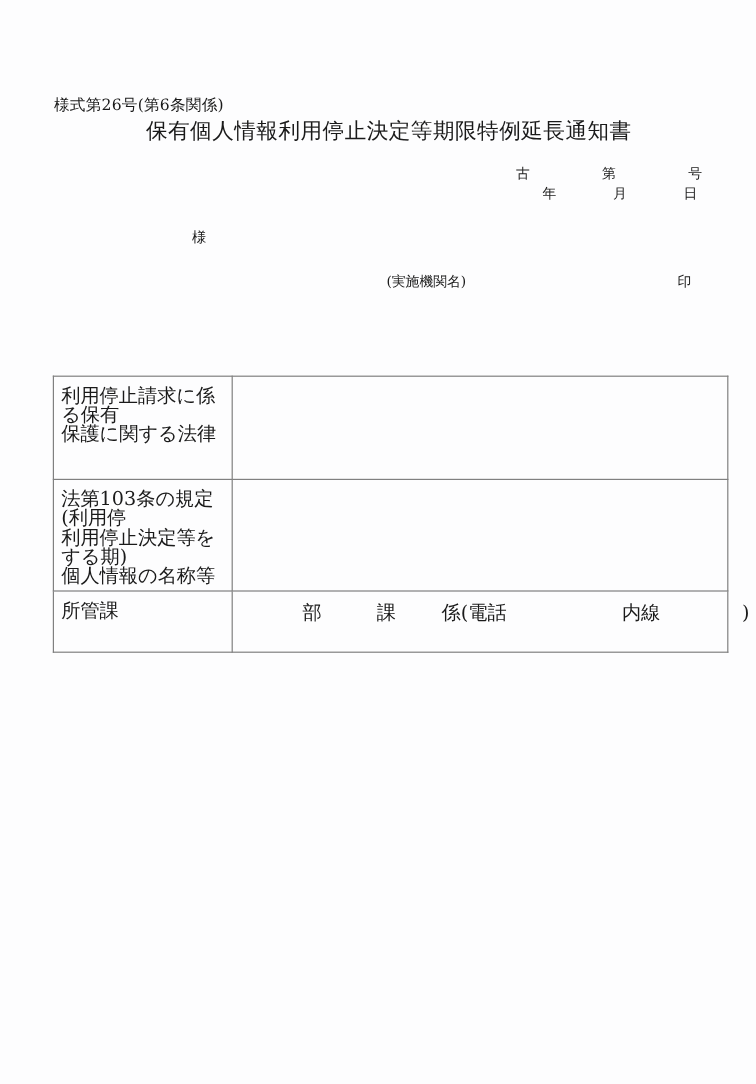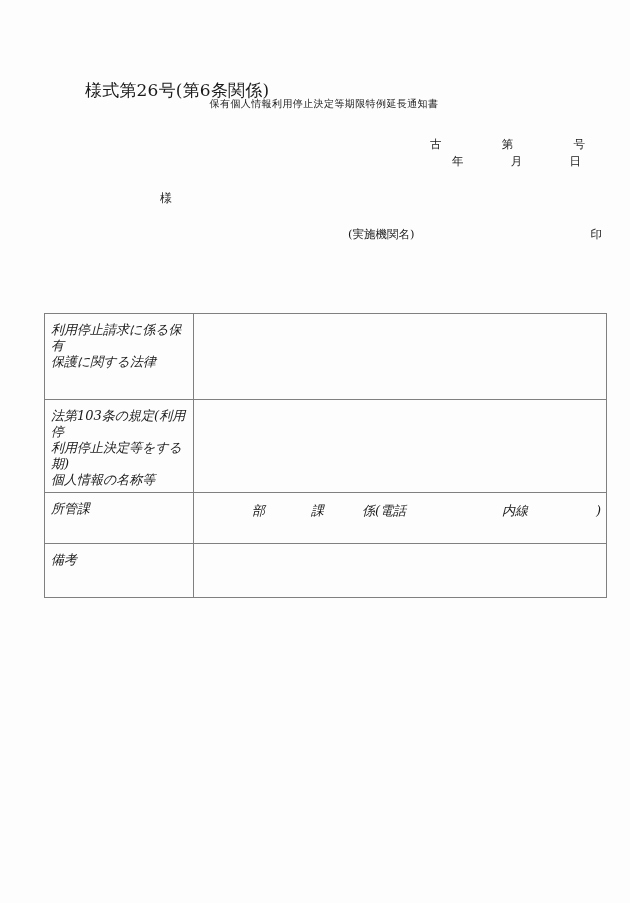--- a/index.html
+++ b/index.html
@@ -17,32 +17,31 @@
     height: 903px;
     background: #fdfdfe;
     overflow: hidden;
   }
 
   
   .form-no {
     position: absolute;
     left: 45px;
     top: 79px;
-    font-size: 17px;
+    font-size: 13px;
     letter-spacing: 0.2px;
     white-space: nowrap;
-    margin-left: 40px;
   }
   .doc-title {
     position: absolute;
     left: 0;
     top: 97px;
     width: 630px;
     text-align: center;
-    font-size: 10px;
+    font-size: 18px;
     letter-spacing: 0.4px;
     padding-left: 18px;
     box-sizing: border-box;
     white-space: nowrap;
   }
 
   
   .ref-block {
     position: absolute;
     left: 430px;
@@ -75,21 +74,20 @@
   
   .issuer-row {
     position: absolute;
     left: 322px;
     top: 227px;
     width: 254px;
     font-size: 11.5px;
     display: flex;
     justify-content: space-between;
     white-space: nowrap;
-    margin-left: 26px;
   }
 
   
   .body-text {
     position: absolute;
     left: 44px;
     top: 258px;
     width: 539px;
     font-size: 11.7px;
     line-height: 16.4px;
@@ -101,22 +99,21 @@
   .lead-in { display: inline-block; width: 58px; }
 
   
   #form-table {
     position: absolute;
     left: 44px;
     top: 313px;
     width: 538px;
     border-collapse: collapse;
     table-layout: fixed;
-    font-size: 13px;
-    font-style: italic;
+    font-size: 16px;
   }
   #form-table td {
     border: 1px solid #808080;
     vertical-align: top;
     padding: 8px 6px 4px 6px;
     line-height: 16px;
   }
   #form-table td.label {
     width: 136px;
   }
@@ -208,24 +205,16 @@
         <td class="label">
           <span class="label-text">所管課</span>
         </td>
         <td class="value">
           <div class="cell-dept">
             <span>部</span><span class="g1"></span><span>課</span><span class="g2"></span><span>係(電話</span><span class="g3"></span><span>内線</span><span class="g4"></span><span>)</span>
           </div>
         </td>
       </tr>
 
-      <tr class="r5">
-        <td class="label">
-          <span class="label-text">備考</span>
-        </td>
-        <td class="value">
-          <span></span>
-        </td>
-      </tr>
     </tbody>
   </table>
 
 </div>
 
 </body></html>

